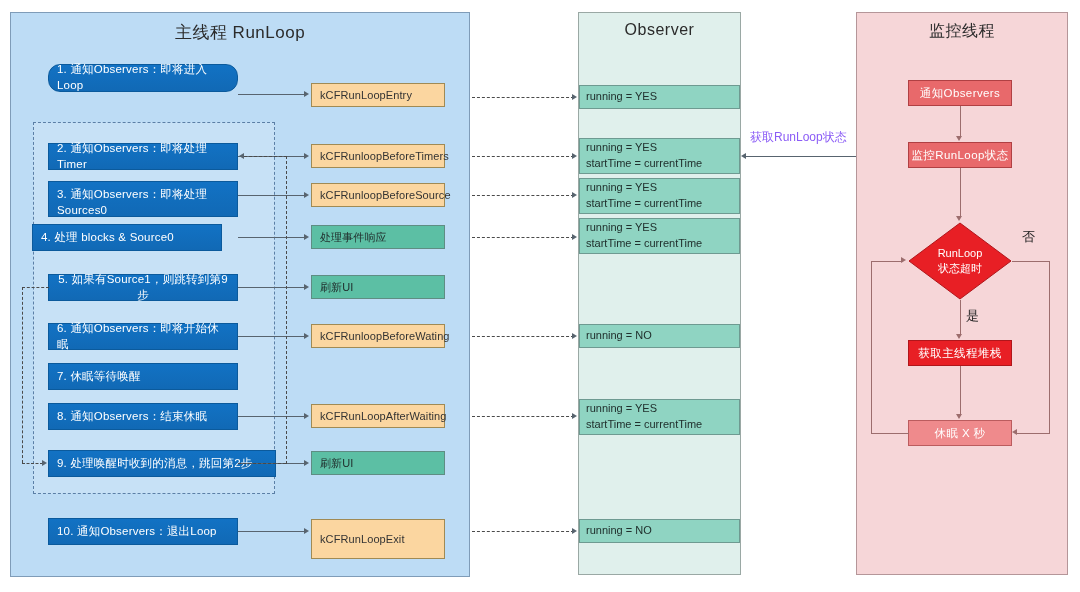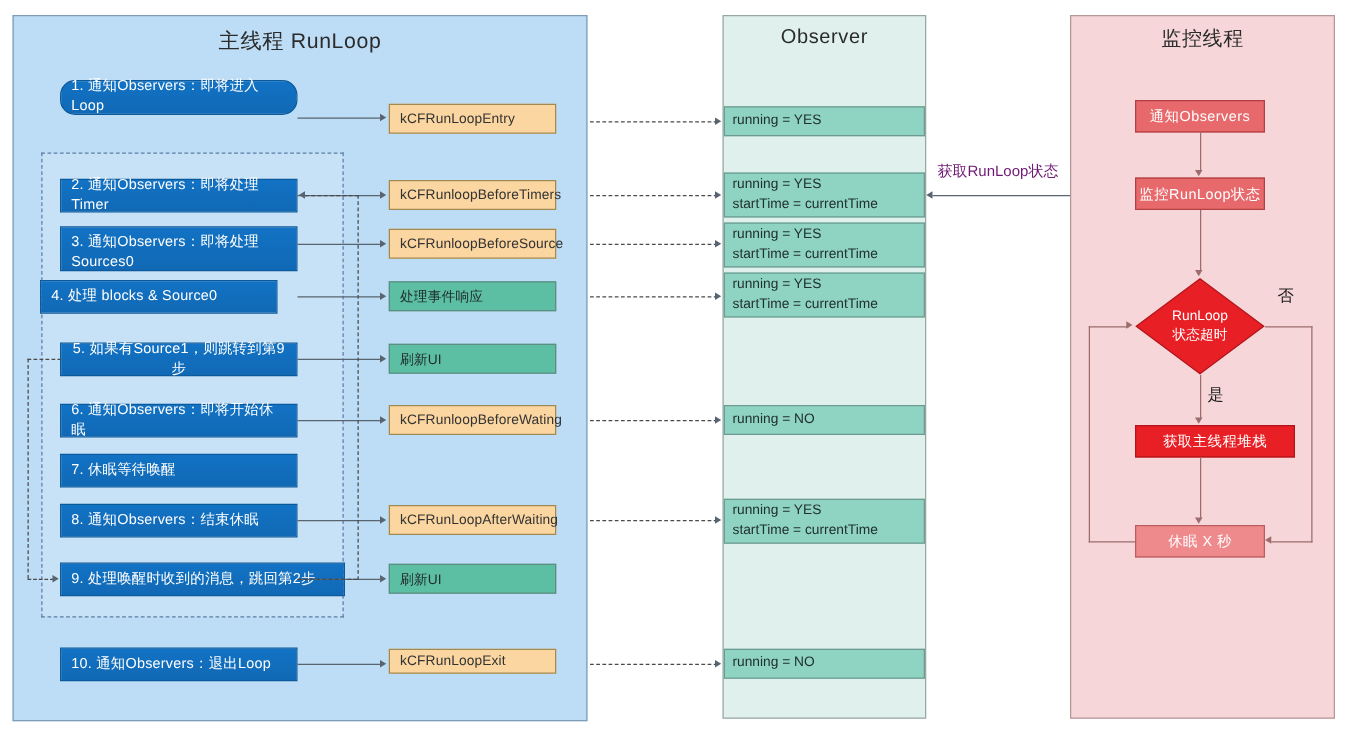--- a/index.html
+++ b/index.html
@@ -141,21 +141,21 @@
   }
   .arrow-d{
     width:0;height:0;border-top:5px solid #9c6d6d;
     border-left:3.5px solid transparent;border-right:3.5px solid transparent;
   }
   .arrow-l-red{
     width:0;height:0;border-right:5px solid #9c6d6d;
     border-top:3.5px solid transparent;border-bottom:3.5px solid transparent;
   }
   .getstate-label{
-    font-size:12px;color:#701a75;white-space:nowrap;
+    font-size:12px;color:#8b5cf6;white-space:nowrap;
   }
 </style>
 </head>
 <body>
 
 <div id="canvas">
 
   <div class="abs lane lane-main">
     <div class="lane-title">主线程 RunLoop</div>
   </div>
@@ -219,21 +219,21 @@
   </div>
   <div class="abs evt" style="left:311px;top:324px;width:134px;height:24px;">
     <span>kCFRunloopBeforeWating</span>
   </div>
   <div class="abs evt" style="left:311px;top:404px;width:134px;height:24px;">
     <span>kCFRunLoopAfterWaiting</span>
   </div>
   <div class="abs evt green" style="left:311px;top:451px;width:134px;height:24px;">
     <span>刷新UI</span>
   </div>
-  <div class="abs evt" style="left:311px;top:519px;width:134px;height:20px;">
+  <div class="abs evt" style="left:311px;top:519px;width:134px;height:40px;">
     <span>kCFRunLoopExit</span>
   </div>
 
   <div class="abs solid-h" style="left:238px;top:94px;width:68px;"></div>
   <div class="abs arrow-r" style="left:304px;top:90.5px;"></div>
 
   <div class="abs solid-h" style="left:238px;top:156px;width:68px;"></div>
   <div class="abs arrow-r" style="left:304px;top:152.5px;"></div>
 
   <div class="abs solid-h" style="left:238px;top:195px;width:68px;"></div>
@@ -343,21 +343,21 @@
     <div class="diamond-label">
       <div>RunLoop</div>
       <div>状态超时</div>
     </div>
   </div>
 
   <div class="abs mon-box" style="left:908px;top:142px;width:104px;height:26px;">
     <span>监控RunLoop状态</span>
   </div>
 
-  <div class="abs mon-box strong" style="left:908px;top:340px;width:128px;height:26px;">
+  <div class="abs mon-box strong" style="left:908px;top:340px;width:104px;height:26px;">
     <span>获取主线程堆栈</span>
   </div>
 
   <div class="abs mon-box soft" style="left:908px;top:420px;width:104px;height:26px;">
     <span>休眠 X 秒</span>
   </div>
 
   <div class="abs mon-line" style="left:959.5px;top:106px;width:1px;height:31px;"></div>
   <div class="abs arrow-d" style="left:956px;top:136px;"></div>
 

